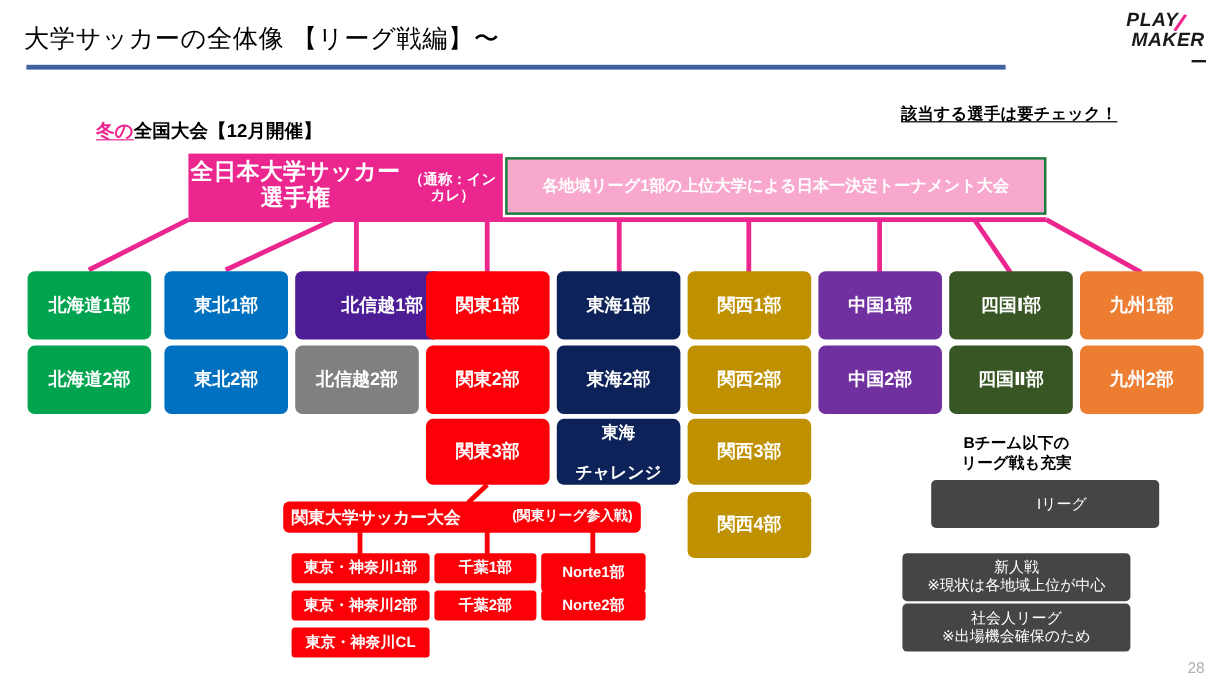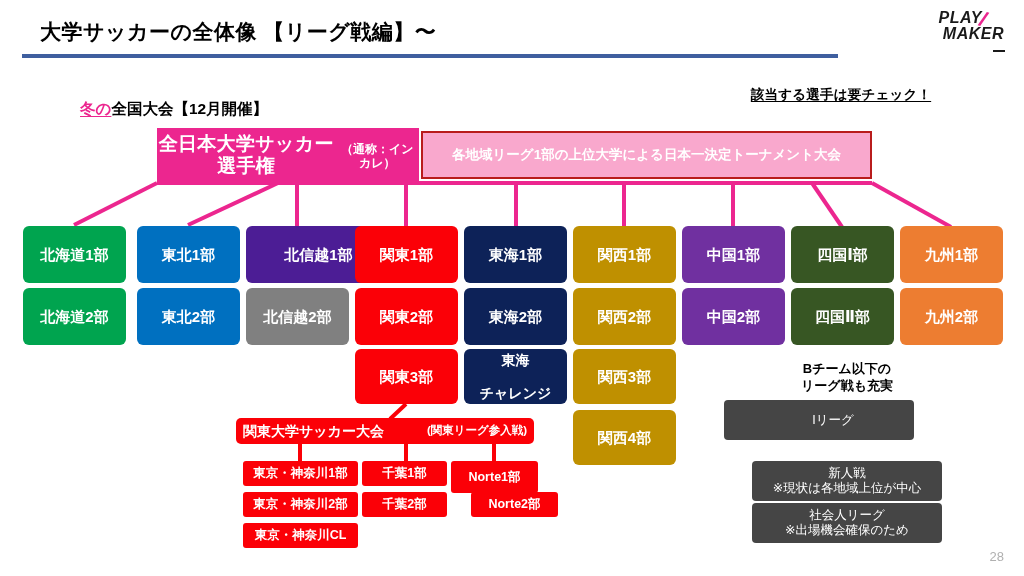--- a/index.html
+++ b/index.html
@@ -12,24 +12,24 @@
     height: 576px;
     position: relative;
     overflow: hidden;
     font-family: "Liberation Sans", "DejaVu Sans", sans-serif;
     color: #000000;
   }
 
   
   #page-title {
     position: absolute;
-    left: 40px;
+    left: 20px;
     top: 18px;
     font-size: 21px;
-    font-weight: bold;
+    font-weight: normal;
     letter-spacing: 0.5px;
     white-space: nowrap;
   }
   #header-rule {
     position: absolute;
     left: 22px;
     top: 54px;
     width: 816px;
     height: 4px;
     background: #3f5f9f;
@@ -159,21 +159,21 @@
     font-weight: bold;
     margin-top: 2px;
   }
 
   #champ-desc {
     left: 421px;
     top: 131px;
     width: 451px;
     height: 48px;
     background: #f9a8cd;
-    border: 2px solid #b91c1c;
+    border: 2px solid #15803d;
     font-size: 13.5px;
     letter-spacing: 0px;
   }
 
   .league {
     font-size: 15px;
     border-radius: 6px;
   }
   .league.two-line { font-size: 14px; }
 
@@ -304,30 +304,30 @@
   <span>関東大学サッカー大会</span>
     <span class="band-sub">(関東リーグ参入戦)</span>
 </div>
 
 <div class="box sub-red" style="left:243px; top:461px; width:115px; height:25px;">東京・神奈川1部</div>
 <div class="box sub-red" style="left:362px; top:461px; width:85px; height:25px;">千葉1部</div>
 <div class="box sub-red" style="left:451px; top:461px; width:87px; height:32px;">Norte1部</div>
 
 <div class="box sub-red" style="left:243px; top:492px; width:115px; height:25px;">東京・神奈川2部</div>
 <div class="box sub-red" style="left:362px; top:492px; width:85px; height:25px;">千葉2部</div>
-<div class="box sub-red" style="left:451px; top:492px; width:87px; height:25px;margin-left:20px;">Norte2部</div>
+<div class="box sub-red" style="left:451px; top:492px; width:87px; height:25px;">Norte2部</div>
 
 <div class="box sub-red" style="left:243px; top:523px; width:115px; height:25px;">東京・神奈川CL</div>
 
 <div id="bteam-caption">
   <span>Bチーム以下の</span><br>
   <span>リーグ戦も充実</span>
 </div>
 
-<div class="box gray-box" style="left:724px; top:400px; width:190px; height:40px;padding-left:28px;">
+<div class="box gray-box" style="left:776px; top:400px; width:190px; height:40px;padding-left:28px;">
   <span class="g1">Iリーグ</span>
 </div>
 
 <div class="box gray-box" style="left:752px; top:461px; width:190px; height:40px;">
   <span class="g1">新人戦</span>
   <span class="g2">※現状は各地域上位が中心</span>
 </div>
 
 <div class="box gray-box" style="left:752px; top:503px; width:190px; height:40px;">
   <span class="g1">社会人リーグ</span>

